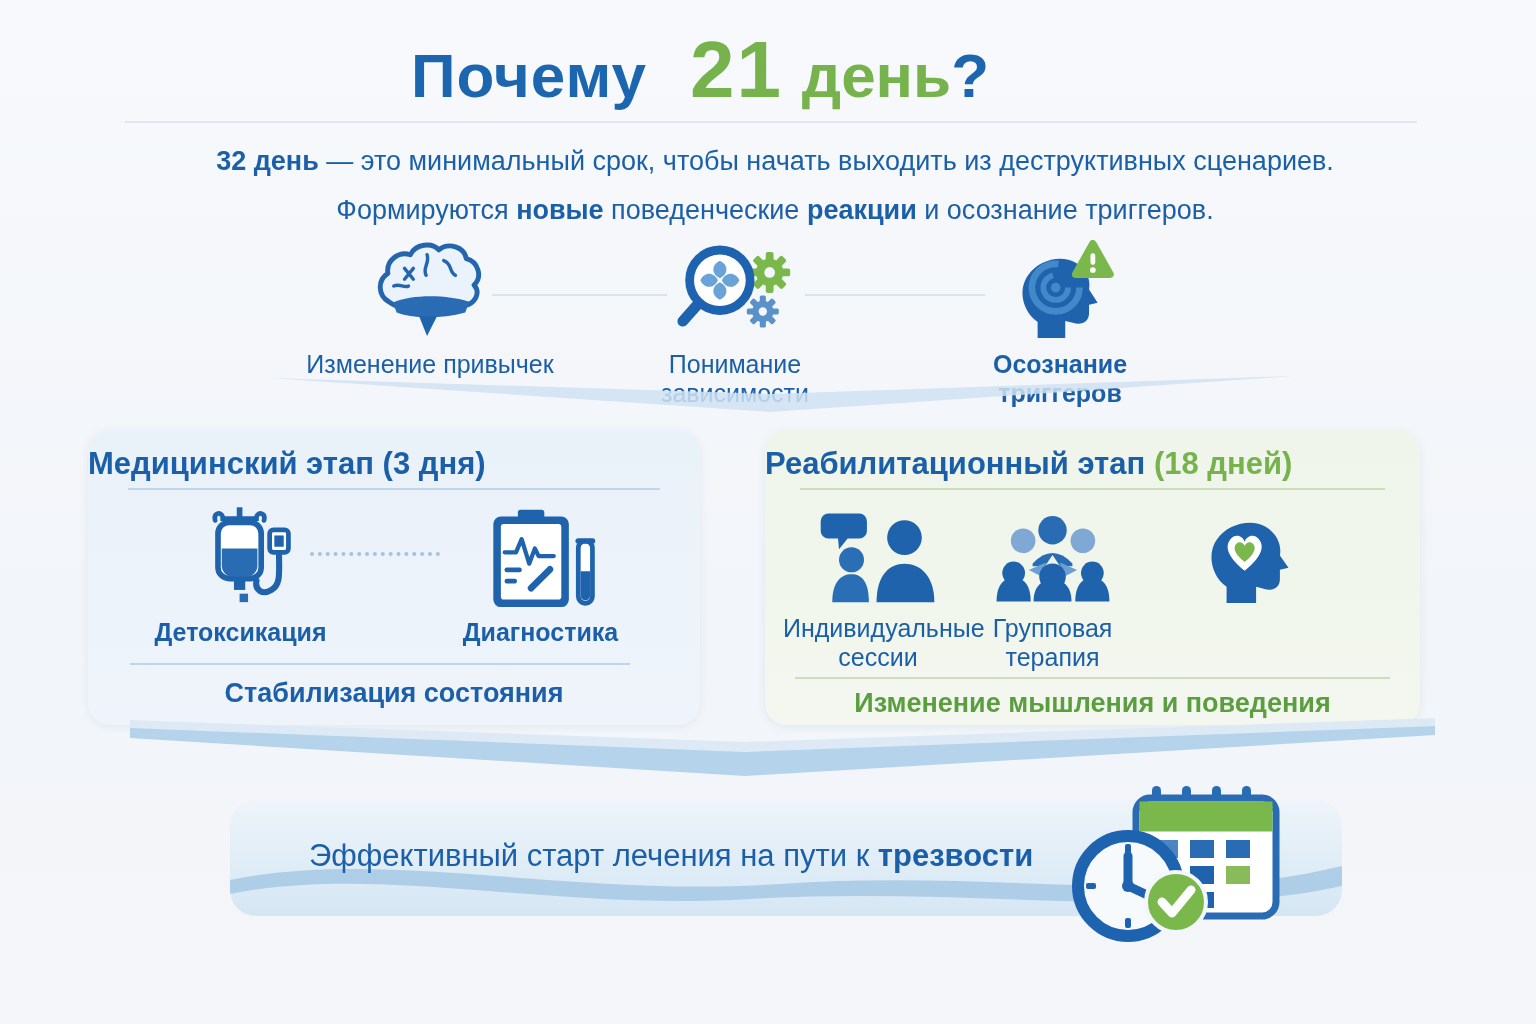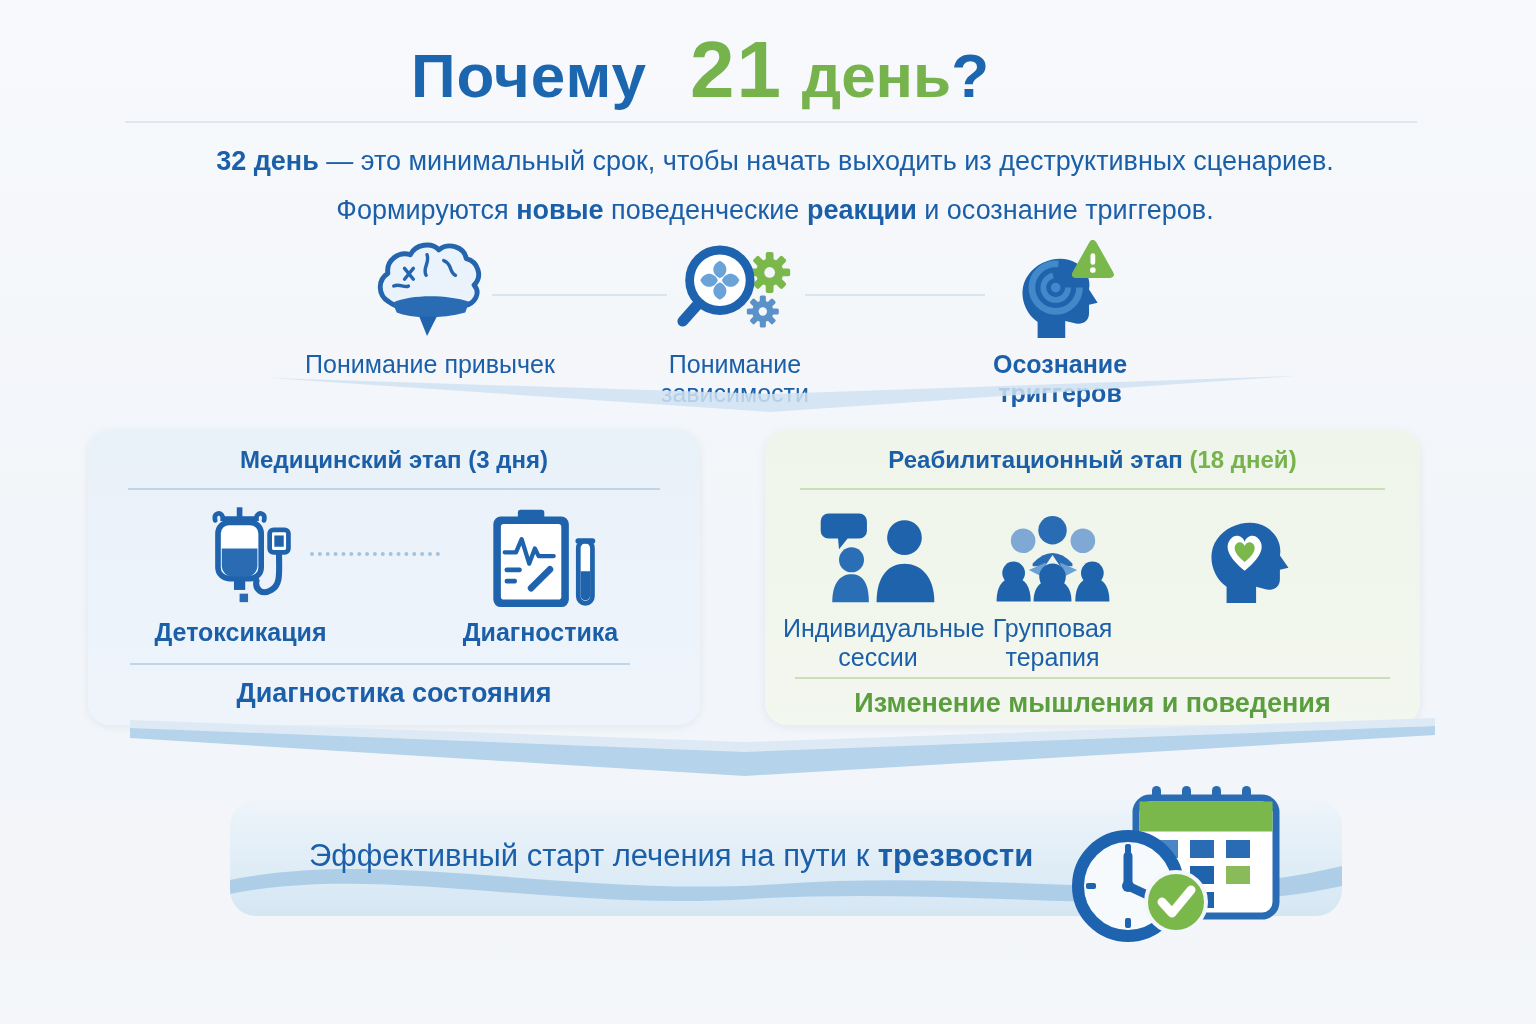--- a/index.html
+++ b/index.html
@@ -22,21 +22,21 @@
   .step .icon-box{height:100px;display:flex;align-items:center;justify-content:center;}
   .step .lbl{margin-top:10px;font-size:25px;color:#1b5fa9;}
   .step .lbl.bold{font-weight:700;}
   .connector{top:294px;height:2px;background:#d9e4ef;}
   
   .card{border-radius:22px;box-shadow:0 2px 8px rgba(110,140,175,.12);}
   .card-med{left:88px;top:430px;width:612px;height:295px;
             background:linear-gradient(180deg,#e9f1f9 0%,#eff4fb 100%);}
   .card-rehab{left:765px;top:430px;width:655px;height:295px;
               background:linear-gradient(180deg,#eff5ea 0%,#f3f7ef 100%);}
-  .card-title{top:16px;left:0;width:100%;text-align:center;font-size:24px;font-weight:700;color:#1b5fa9;}
+  .card-title{top:16px;left:0;width:100%;text-align:left;font-size:31px;font-weight:700;color:#1b5fa9;}
   .card-title .accent{color:#77b34c;font-weight:600;}
   .card-div{height:2px;}
   .div-blue{background:#bfd6e9;}
   .div-green{background:#cbdeb8;}
   .col{text-align:center;}
   .col .icon-box{height:112px;display:flex;align-items:center;justify-content:center;}
   .col .lbl{margin-top:4px;font-size:25px;line-height:29px;color:#1b5fa9;}
   .lbl.bold{font-weight:700;}
   .dotted{border-top:4px dotted #a3c3de;}
   .card-footer{left:0;width:100%;text-align:center;font-size:27px;font-weight:700;}
@@ -75,21 +75,21 @@
       <svg width="118" height="98" viewBox="0 0 120 100">
         <path d="M18,62 C7,56 6,40 17,33 C15,20 28,10 40,14 C45,3 62,1 69,9 C79,1 95,6 97,18 C109,21 114,36 105,45 C112,53 106,64 95,66 L28,67 C24,66 21,64 18,62 Z" fill="#eaf2fb" stroke="#2565ae" stroke-width="5" stroke-linejoin="round"></path>
         <path d="M34,28 l9,11 M43,28 l-9,11" stroke="#2565ae" stroke-width="3.5" stroke-linecap="round" fill="none"></path>
         <path d="M57,14 c3,9 -5,13 -1,21" stroke="#2565ae" stroke-width="3.5" stroke-linecap="round" fill="none"></path>
         <path d="M74,20 c9,3 5,12 12,15" stroke="#2565ae" stroke-width="3.5" stroke-linecap="round" fill="none"></path>
         <path d="M23,46 c6,-3 10,2 15,0" stroke="#2565ae" stroke-width="3.5" stroke-linecap="round" fill="none"></path>
         <path d="M22,63 C42,54 78,55 100,62 L96,73 C70,80 40,79 26,73 Z" fill="#2a6cb3"></path>
         <path d="M49,77 L67,77 L57,97 Z" fill="#1f63ad"></path>
       </svg>
     </div>
-    <div class="lbl">Понимание привычек</div>
+    <div class="lbl">Изменение привычек</div>
   </div>
 
   <div class="abs step" style="left:600px;width:270px;">
     <div class="icon-box">
       <svg width="122" height="98" viewBox="0 0 125 100">
         <g fill="#7ab84c" transform="translate(98,32)">
           <g>
               <rect x="-4" y="-21" width="8" height="11" rx="2"></rect>
               <rect x="-4" y="-21" width="8" height="11" rx="2" transform="rotate(45)"></rect>
               <rect x="-4" y="-21" width="8" height="11" rx="2" transform="rotate(90)"></rect>
@@ -185,21 +185,21 @@
           <line x1="52" y1="88" x2="72" y2="68" stroke="#1f63ad" stroke-width="7" stroke-linecap="round"></line>
           <rect x="102" y="38" width="15" height="66" rx="7.5" fill="#ffffff" stroke="#1f63ad" stroke-width="5"></rect>
           <path d="M104.5,70 h10 v26 a5,5 0 0 1 -10,0 Z" fill="#1f63ad"></path>
           <rect x="99" y="35" width="21" height="6" rx="3" fill="#1f63ad"></rect>
         </svg>
       </div>
       <div class="lbl bold">Диагностика</div>
     </div>
 
     <div class="abs card-div div-blue" style="left:42px;width:500px;top:233px;"></div>
-    <div class="abs card-footer foot-blue" style="top:248px;">Диагностика состояния</div>
+    <div class="abs card-footer foot-blue" style="top:248px;">Стабилизация состояния</div>
   </div>
 
   <div class="abs card card-rehab">
     <div class="abs card-title">
       <span>Реабилитационный этап </span><span class="accent">(18 дней)</span>
     </div>
     <div class="abs card-div div-green" style="left:35px;right:35px;top:58px;"></div>
 
     <div class="abs col" style="left:18px;top:68px;width:190px;">
       <div class="icon-box">

